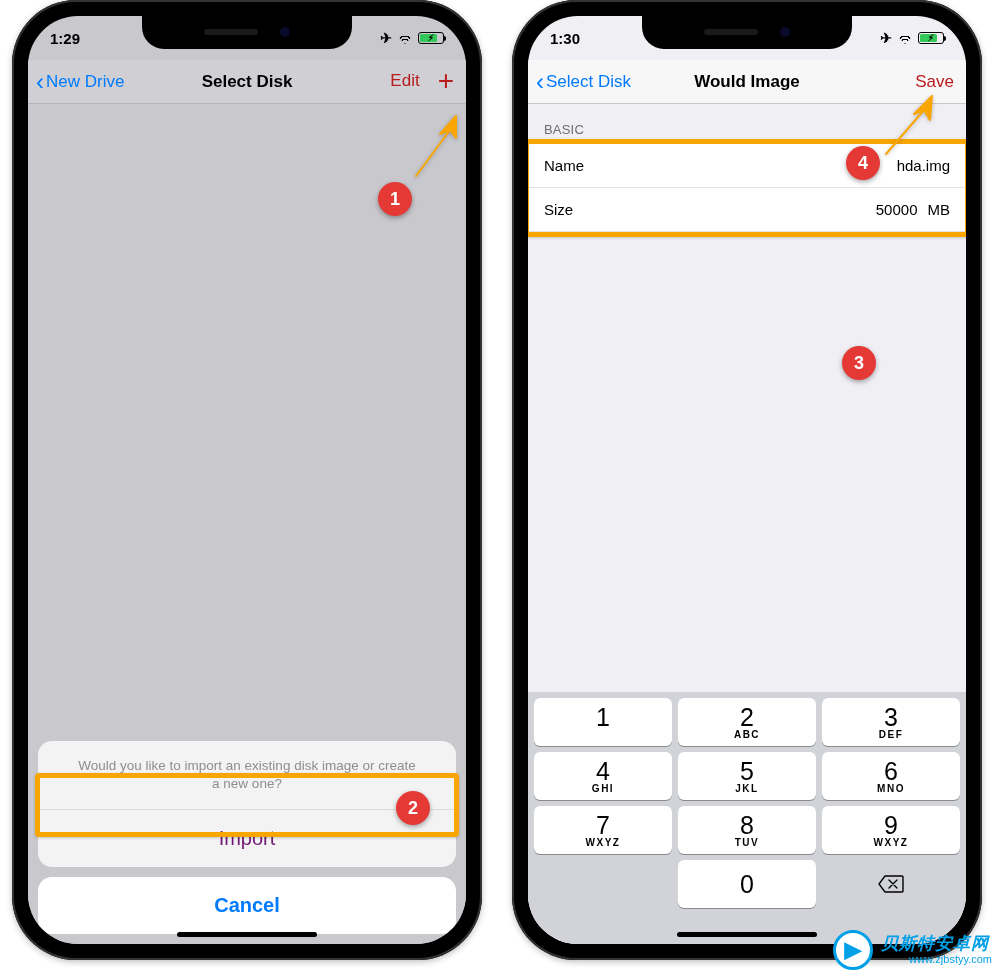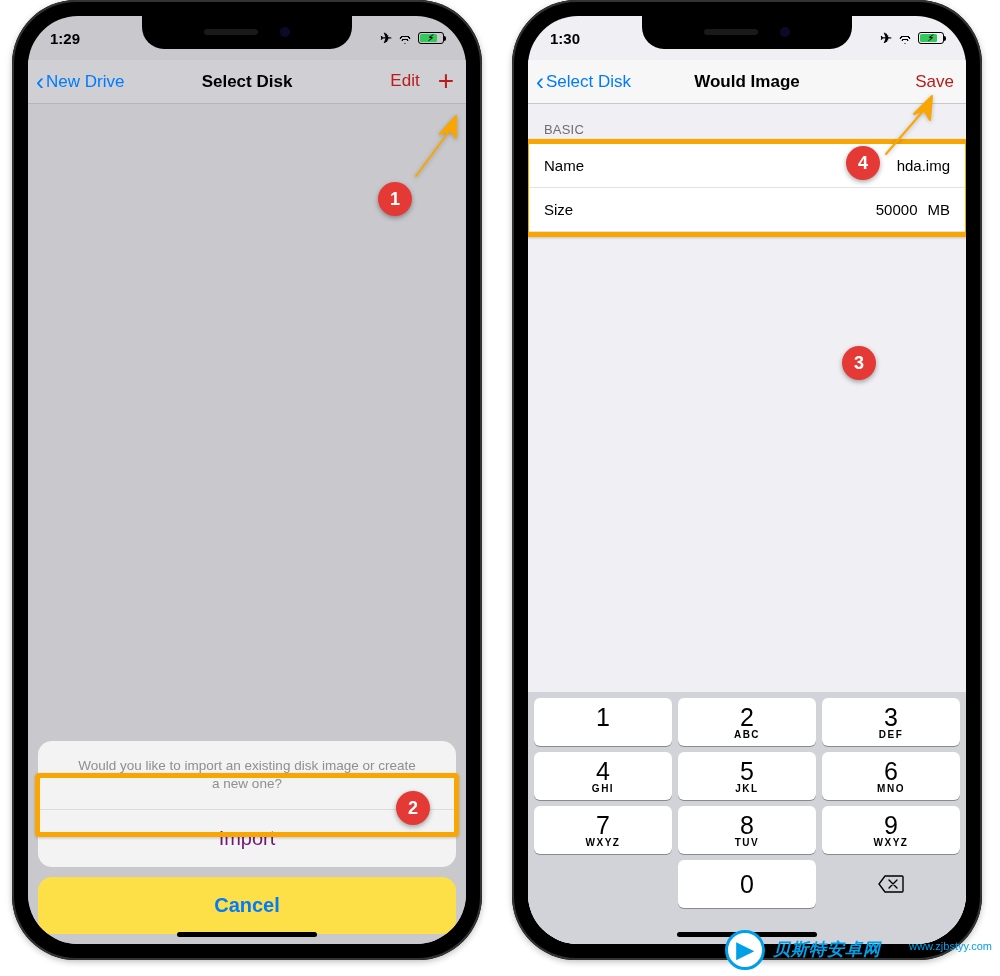--- a/index.html
+++ b/index.html
@@ -39,21 +39,21 @@
 
   
   .left-body{ background:#c8c8cd; flex:1; display:flex; flex-direction:column; height: calc(100% - 88px);}
   .list-spacer{ height:32px;}
   .file-row{ background:#d9d9de; padding:14px 16px; font-size:17px; border-top:1px solid #bcbcc2; border-bottom:1px solid #bcbcc2;}
   .sheet-wrap{ margin-top:auto; padding: 0 10px 10px;}
   .sheet{ background:#f3f3f3; border-radius:14px; overflow:hidden; text-align:center; font-size:20px;}
   .sheet-msg{ font-size:13.5px; color:#8e8e93; padding:16px 37px; line-height:1.35; border-bottom:1px solid #dcdcdc;}
   .sheet-btn{ padding:17px 0; color:#701a75; border-bottom:1px solid #dcdcdc; position:relative;}
   .sheet-btn:last-child{ border-bottom:none;}
-  .cancel{ margin-top:10px; background:#fde047; border-radius:14px; padding:17px 0; text-align:center; color:#007aff; font-size:20px; font-weight:600;}
+  .cancel{ margin-top:10px; background:#ffffff; border-radius:14px; padding:17px 0; text-align:center; color:#007aff; font-size:20px; font-weight:600;}
   .home-ind{ position:absolute; bottom:7px; left:50%; transform:translateX(-50%); width:140px; height:5px; background:#000; border-radius:3px; z-index:6;}
 
   
   .right-body{ background:#efeff4; height: calc(100% - 88px); display:flex; flex-direction:column;}
   .section-header{ font-size:13px; color:#6d6d72; padding: 18px 16px 7px; letter-spacing:0.2px;}
   .form{ position:relative;}
   .form-border{ position:absolute; inset:-5px -4px -5px -4px; border:5px solid #f9a602; border-radius:4px; pointer-events:none; box-shadow:0 1px 3px rgba(0,0,0,.18);}
   .form-row{ background:#fff; display:flex; align-items:center; justify-content:space-between; padding:13px 16px; font-size:15px; border-bottom:1px solid #e2e2e5;}
   .form-row:first-child{ border-top:1px solid #e2e2e5;}
   .val-group{ display:flex; gap:10px; color:#000;}
@@ -76,21 +76,21 @@
   .highlight-box{ position:absolute; border:5px solid #f9a602; border-radius:4px; pointer-events:none; box-shadow:0 1px 3px rgba(0,0,0,.2);}
 
   
   .step{ position:absolute; width:34px; height:34px; background:#e53935; border-radius:50%; color:#fff; font-size:18px; font-weight:600; display:flex; align-items:center; justify-content:center; box-shadow:0 2px 5px rgba(0,0,0,.35); z-index:7;}
   .arrow{ position:absolute; z-index:7;}
   .arrow svg{ filter: drop-shadow(0 1px 2px rgba(0,0,0,.25));}
 
   
   .watermark{ position:absolute; right:8px; bottom:6px; display:flex; align-items:center; gap:8px; z-index:10;}
   .wm-logo{ width:40px; height:40px; border:3px solid #00a0e9; border-radius:50%; display:flex; align-items:center; justify-content:center; color:#00a0e9; font-size:22px; font-weight:900; background:#fff;}
-  .wm-text{ display:flex; line-height:1.15;}
+  .wm-text{ display:flex; flex-direction:column; line-height:1.15;}
   .wm-text .t1{ color:#00a0e9; font-weight:800; font-size:17px; letter-spacing:1px; font-style:italic;}
   .wm-text .t2{ color:#00a0e9; font-size:11px;margin-left:28px;}
 </style>
 </head>
 <body>
 
 <div class="phones">
 
   <div class="phone">
     <div class="notch">

